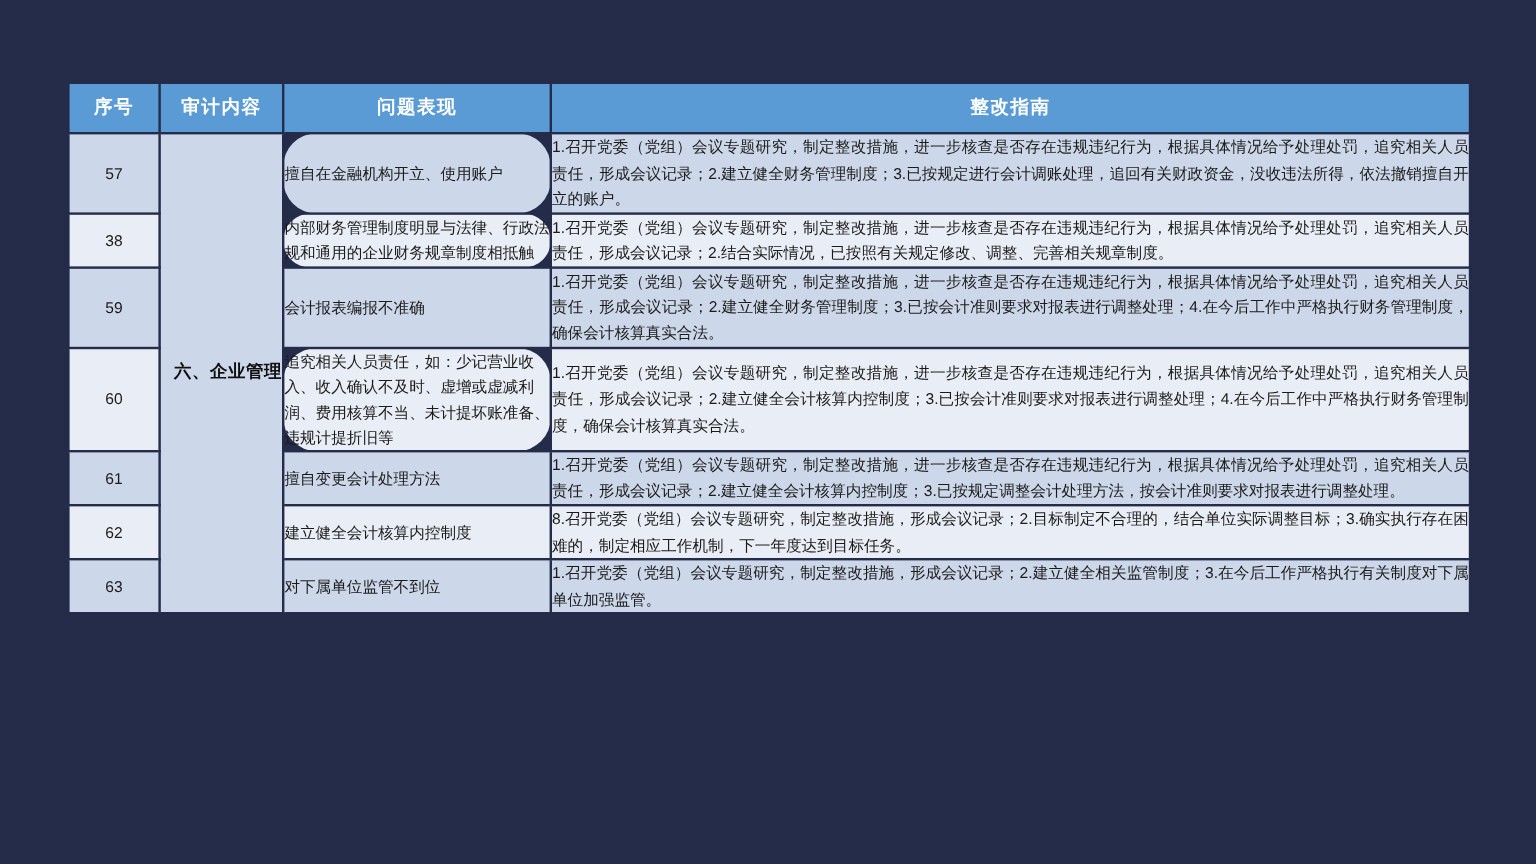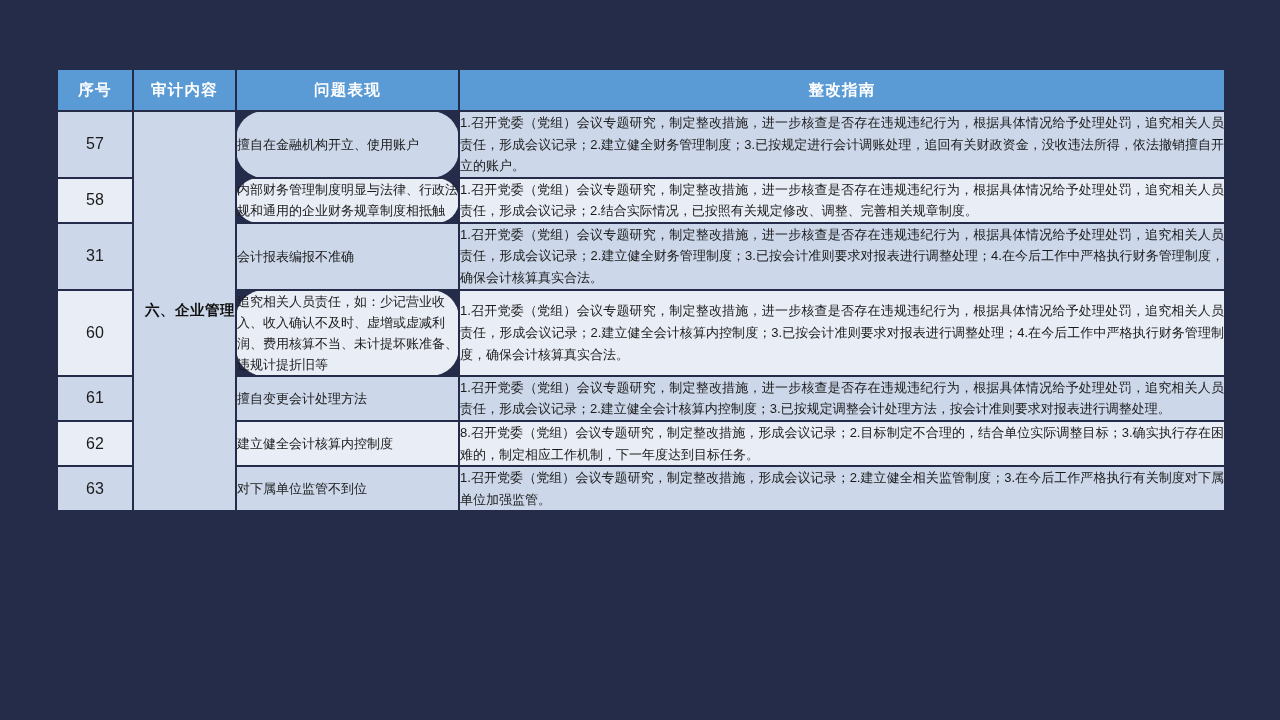--- a/index.html
+++ b/index.html
@@ -46,21 +46,21 @@
     font-weight: bold;
     letter-spacing: 1.2px;
     text-align: center;
     height: 40px;
     line-height: 40px;
     white-space: nowrap;
   }
 
   td.seq {
     text-align: center;
-    font-size: 16px;
+    font-size: 13px;
     color: #1b1b1b;
   }
   td.cat {
     text-align: right;
     font-size: 14.5px;
     font-weight: bold;
     color: #111111;
     background: #ccd7e9;
     line-height: 1.75;
     letter-spacing: 0.5px;
@@ -106,26 +106,26 @@
       </tr>
     </thead>
     <tbody id="table-body">
         <tr class="odd">
           <td class="seq">57</td>
           <td class="cat" rowspan="7">六、企业管理</td>
           <td class="issue left">擅自在金融机构开立、使用账户</td>
           <td class="guide">1.召开党委（党组）会议专题研究，制定整改措施，进一步核查是否存在违规违纪行为，根据具体情况给予处理处罚，追究相关人员责任，形成会议记录；2.建立健全财务管理制度；3.已按规定进行会计调账处理，追回有关财政资金，没收违法所得，依法撤销擅自开立的账户。</td>
         </tr>
         <tr class="even">
-          <td class="seq">58</td>
+          <td class="seq">38</td>
           <td class="issue left">内部财务管理制度明显与法律、行政法规和通用的企业财务规章制度相抵触</td>
           <td class="guide">1.召开党委（党组）会议专题研究，制定整改措施，进一步核查是否存在违规违纪行为，根据具体情况给予处理处罚，追究相关人员责任，形成会议记录；2.结合实际情况，已按照有关规定修改、调整、完善相关规章制度。</td>
         </tr>
         <tr class="odd">
-          <td class="seq">31</td>
+          <td class="seq">59</td>
           <td class="issue center">会计报表编报不准确</td>
           <td class="guide">1.召开党委（党组）会议专题研究，制定整改措施，进一步核查是否存在违规违纪行为，根据具体情况给予处理处罚，追究相关人员责任，形成会议记录；2.建立健全财务管理制度；3.已按会计准则要求对报表进行调整处理；4.在今后工作中严格执行财务管理制度，确保会计核算真实合法。</td>
         </tr>
         <tr class="even">
           <td class="seq">60</td>
           <td class="issue left">追究相关人员责任，如：少记营业收入、收入确认不及时、虚增或虚减利润、费用核算不当、未计提坏账准备、违规计提折旧等</td>
           <td class="guide">1.召开党委（党组）会议专题研究，制定整改措施，进一步核查是否存在违规违纪行为，根据具体情况给予处理处罚，追究相关人员责任，形成会议记录；2.建立健全会计核算内控制度；3.已按会计准则要求对报表进行调整处理；4.在今后工作中严格执行财务管理制度，确保会计核算真实合法。</td>
         </tr>
         <tr class="odd">
           <td class="seq">61</td>

